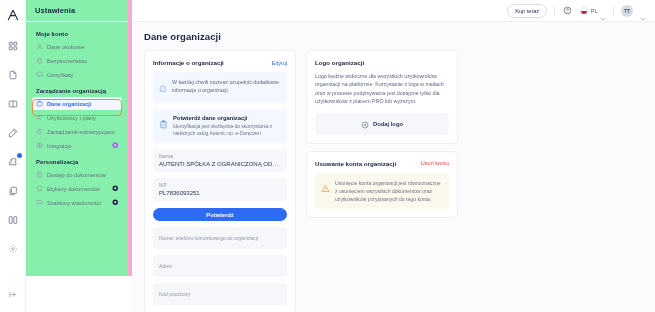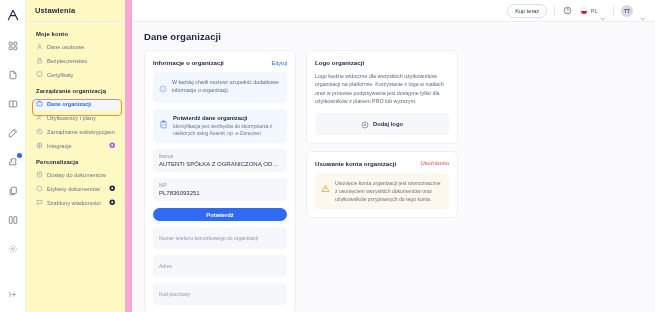--- a/index.html
+++ b/index.html
@@ -29,23 +29,23 @@
   .rail-icon svg { display:block; }
   .rail-badge {
     position: absolute; top: 1px; right: 1px;
     width: 5px; height: 5px; border-radius: 50%;
     background: #2f6bf2;
   }
   .rail-bottom { margin-top: auto; margin-bottom: 8px; }
 
   
   .sidebar {
-    width: 106px; height: 312px; flex: 0 0 106px;
-    background: #fef9c3;
-    border-right: 7px solid #f9a8d4;
+    width: 106px; height: 276px; flex: 0 0 106px;
+    background: #86efac;
+    border-right: 4px solid #f9a8d4;
     padding: 0;
   }
   .sidebar-head {
     height: 22px; display: flex; align-items: center;
     padding-left: 9px;
     font-size: 7.5px; font-weight: bold; color: #1b2440;
     border-bottom: 1px solid #eceef2;
     letter-spacing: .1px;
   }
   .sidebar-body { padding: 9px 6px 0 6px; }

